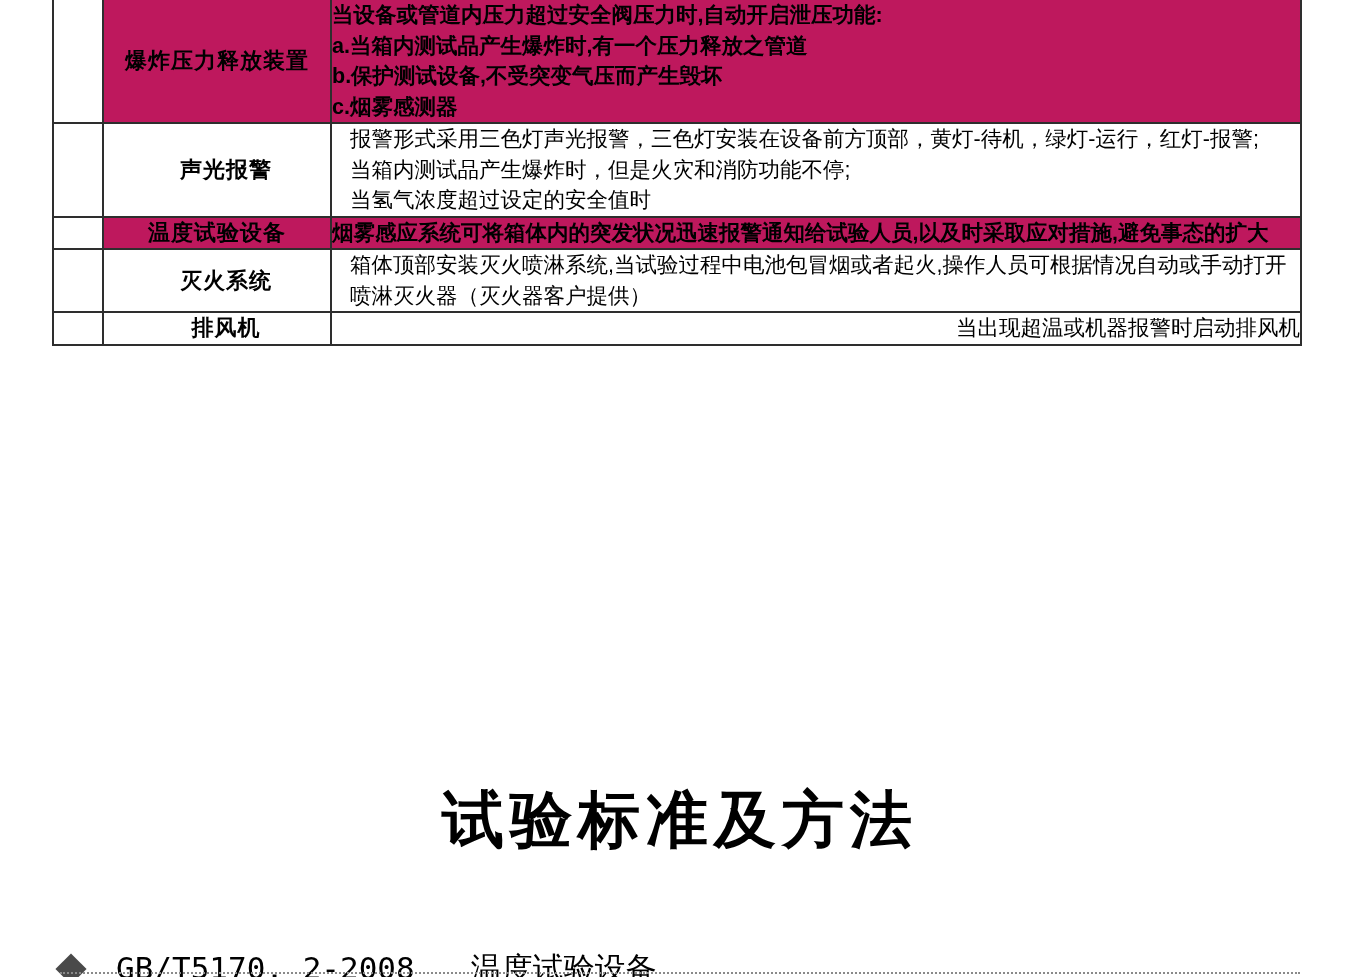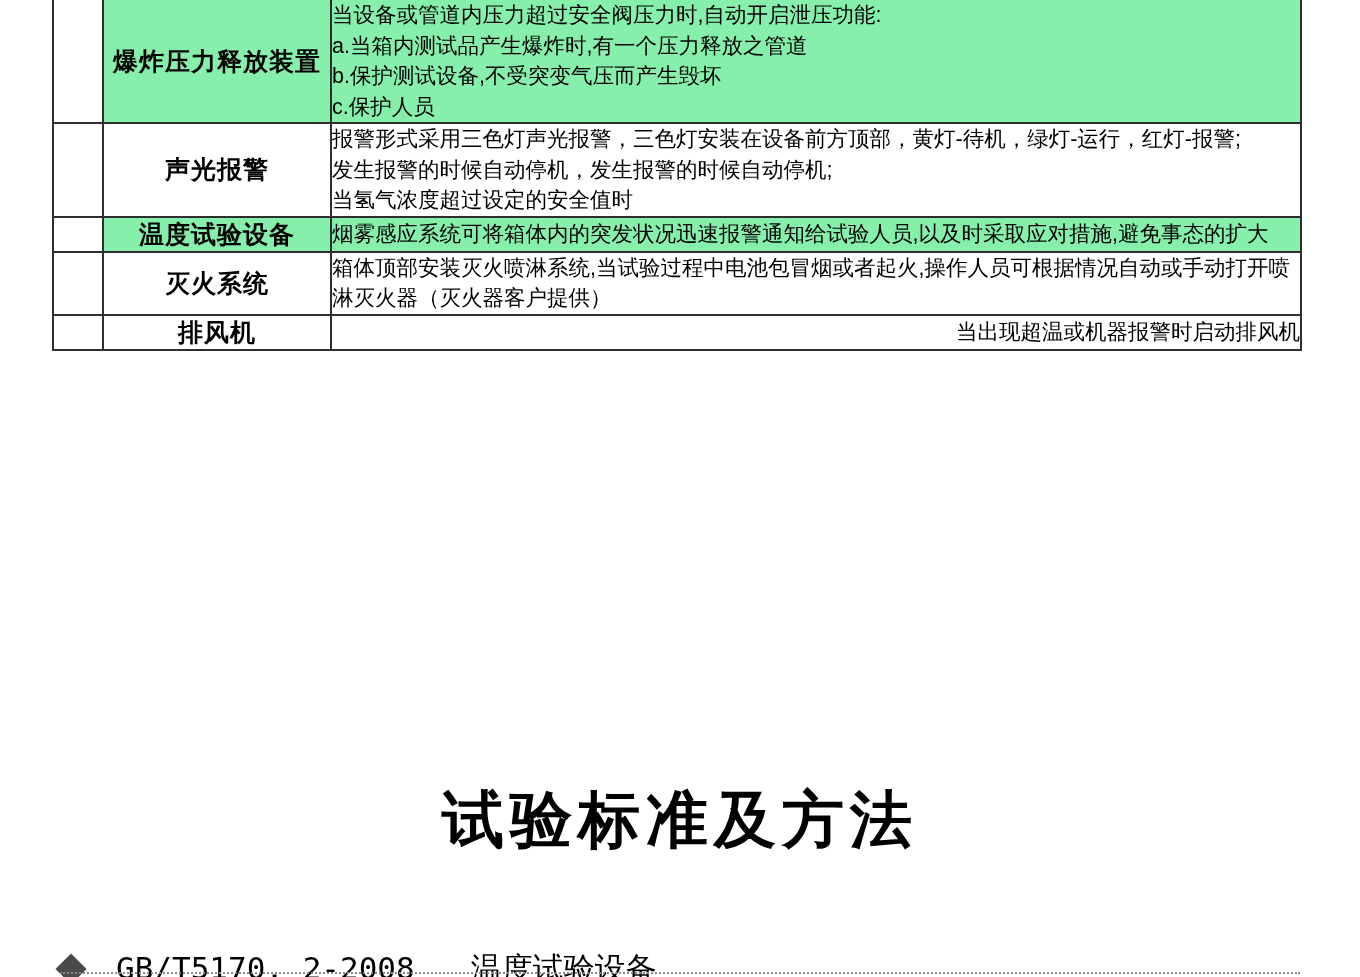--- a/index.html
+++ b/index.html
@@ -44,36 +44,38 @@
     background: #ffffff;
     border-left: 2px solid #2e2e2e;
     border-right: 2px solid #2e2e2e;
     border-top: none;
     border-bottom: none;
   }
   td.label-col {
     width: 226px;
     text-align: center;
     font-weight: bold;
-    font-size: 25px;
+    font-size: 22px;
     letter-spacing: 1px;
     padding: 6px 4px;
   }
   td.desc-col {
     padding: 6px 8px 8px 8px;
     font-size: 21.5px;
     line-height: 1.42;
   }
   tr.shaded td.label-col,
   tr.shaded td.desc-col {
-    background: #86efac;
+    background: #be185d;
+    font-weight: bold;
   }
   tr.plain td.label-col,
   tr.plain td.desc-col {
     background: #ffffff;
+    padding-left: 18px;
   }
   .desc-line {
     display: block;
     white-space: nowrap;
   }
   .desc-para {
     display: block;
   }
   .center-text {
     text-align: right;
@@ -140,30 +142,30 @@
     <table class="spec-table">
       <tbody>
 
         <tr class="shaded">
           <td class="gutter-col"></td>
           <td class="label-col">爆炸压力释放装置</td>
           <td class="desc-col lh-tight">
             <span class="desc-line">当设备或管道内压力超过安全阀压力时,自动开启泄压功能:</span>
             <span class="desc-line">a.当箱内测试品产生爆炸时,有一个压力释放之管道</span>
             <span class="desc-line">b.保护测试设备,不受突变气压而产生毁坏</span>
-            <span class="desc-line">c.保护人员</span>
+            <span class="desc-line">c.烟雾感测器</span>
           </td>
         </tr>
 
         <tr class="plain">
           <td class="gutter-col"></td>
           <td class="label-col">声光报警</td>
           <td class="desc-col lh-loose">
             <span class="desc-para">报警形式采用三色灯声光报警，三色灯安装在设备前方顶部，黄灯-待机，绿灯-运行，红灯-报警;</span>
-            <span class="desc-para">发生报警的时候自动停机，发生报警的时候自动停机;</span>
+            <span class="desc-para">当箱内测试品产生爆炸时，但是火灾和消防功能不停;</span>
             <span class="desc-para">当氢气浓度超过设定的安全值时</span>
           </td>
         </tr>
 
         <tr class="shaded">
           <td class="gutter-col"></td>
           <td class="label-col">温度试验设备</td>
           <td class="desc-col lh-loose">
             <span class="desc-para">烟雾感应系统可将箱体内的突发状况迅速报警通知给试验人员,以及时采取应对措施,避免事态的扩大</span>
           </td>

